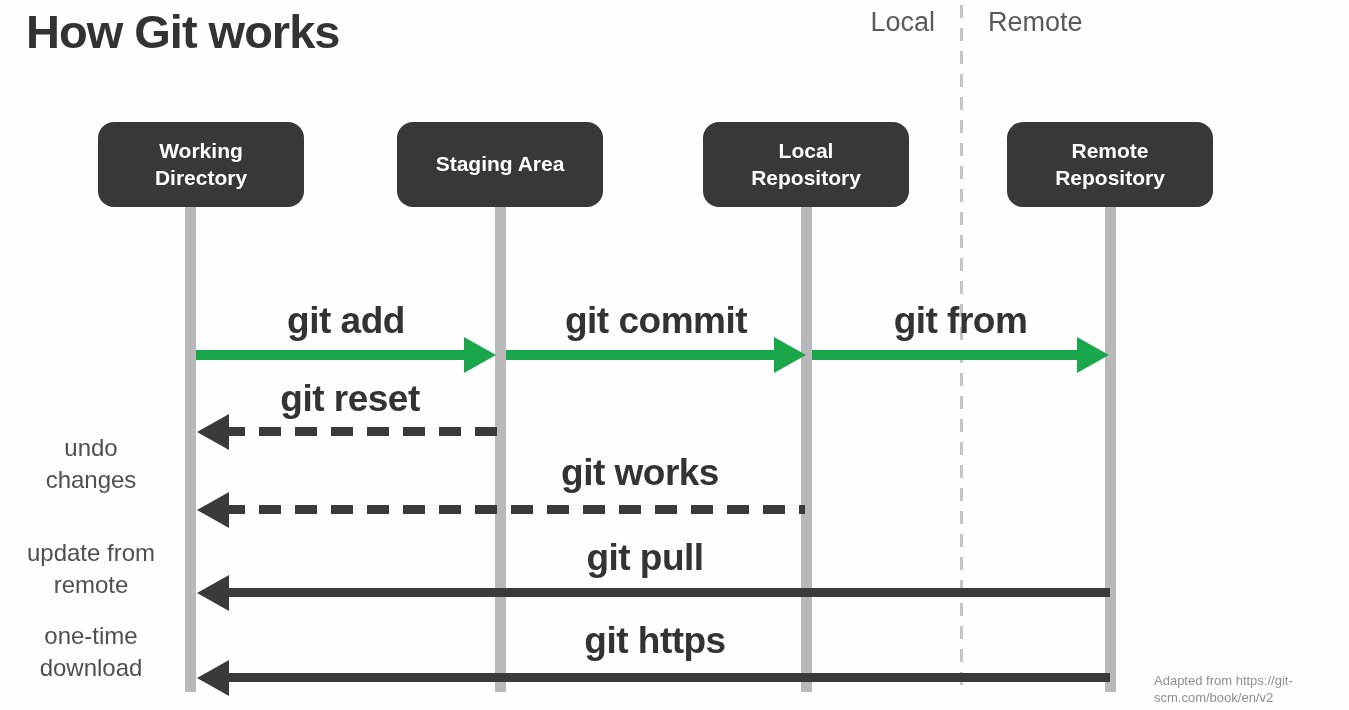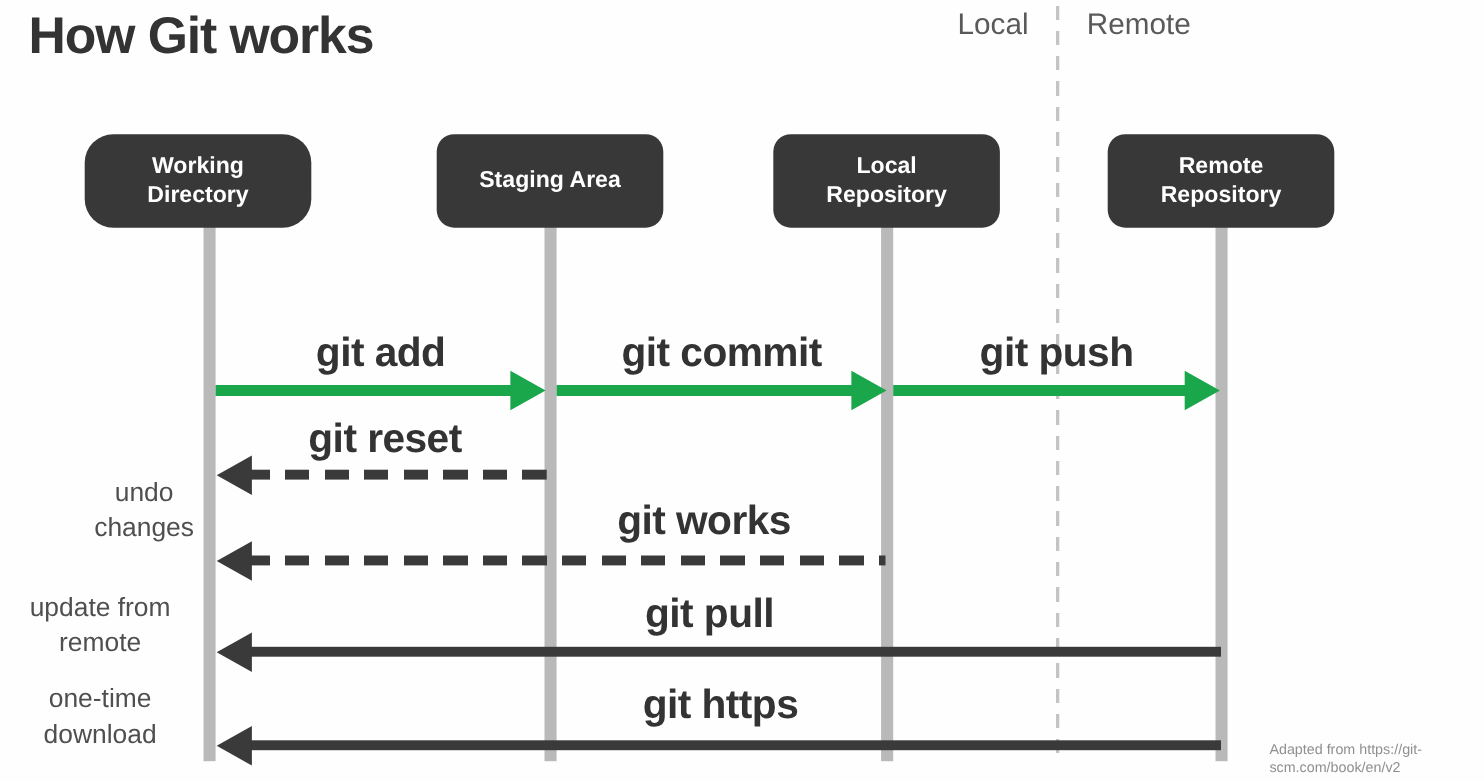--- a/index.html
+++ b/index.html
@@ -78,41 +78,41 @@
 
   <div class="scope-label scope-local">Local</div>
   <div class="scope-label scope-remote">Remote</div>
   <div class="divider"></div>
 
   <div class="lifeline" style="left:185px;"></div>
   <div class="lifeline" style="left:495px;"></div>
   <div class="lifeline" style="left:801px;"></div>
   <div class="lifeline" style="left:1105px;"></div>
 
-  <div class="node-box preline" style="left:77px;border-radius:26px;">Working
+  <div class="node-box preline" style="left:98px;">Working
 Directory</div>
   <div class="node-box preline" style="left:397px;">Staging Area</div>
   <div class="node-box preline" style="left:703px;">Local
 Repository</div>
   <div class="node-box preline" style="left:1007px;">Remote
 Repository</div>
 
   <div class="cmd-label" style="left:196px;width:300px;top:300px;">git add</div>
   <div class="arrow right green" style="left:196px;top:337px;width:300px;">
     <div class="shaft"></div>
     <div class="head"></div>
   </div>
 
   <div class="cmd-label" style="left:506px;width:300px;top:300px;">git commit</div>
   <div class="arrow right green" style="left:506px;top:337px;width:300px;">
     <div class="shaft"></div>
     <div class="head"></div>
   </div>
 
-  <div class="cmd-label" style="left:812px;width:297px;top:300px;">git push</div>
+  <div class="cmd-label" style="left:812px;width:297px;top:300px;">git from</div>
   <div class="arrow right green" style="left:812px;top:337px;width:297px;">
     <div class="shaft"></div>
     <div class="head"></div>
   </div>
 
   <div class="cmd-label" style="left:200px;width:300px;top:378px;">git reset</div>
   <div class="arrow left dashed" style="left:197px;top:414px;width:300px;">
     <div class="shaft" style="top:13px;"></div>
     <div class="head"></div>
   </div>
@@ -128,21 +128,21 @@
     <div class="shaft" style="top:13px;"></div>
     <div class="head"></div>
   </div>
 
   <div class="cmd-label" style="left:505px;width:300px;top:620px;">git https</div>
   <div class="arrow left dark" style="left:197px;top:660px;width:913px;">
     <div class="shaft" style="top:13px;"></div>
     <div class="head"></div>
   </div>
 
-  <div class="row-label preline" style="top:432px;padding-left:40px;">undo
+  <div class="row-label preline" style="top:432px;">undo
 changes</div>
   <div class="row-label preline" style="top:537px;">update from
 remote</div>
   <div class="row-label preline" style="top:620px;">one-time
 download</div>
 
   <div class="attribution preline">Adapted from https://git-
 scm.com/book/en/v2</div>
 
 </div>

